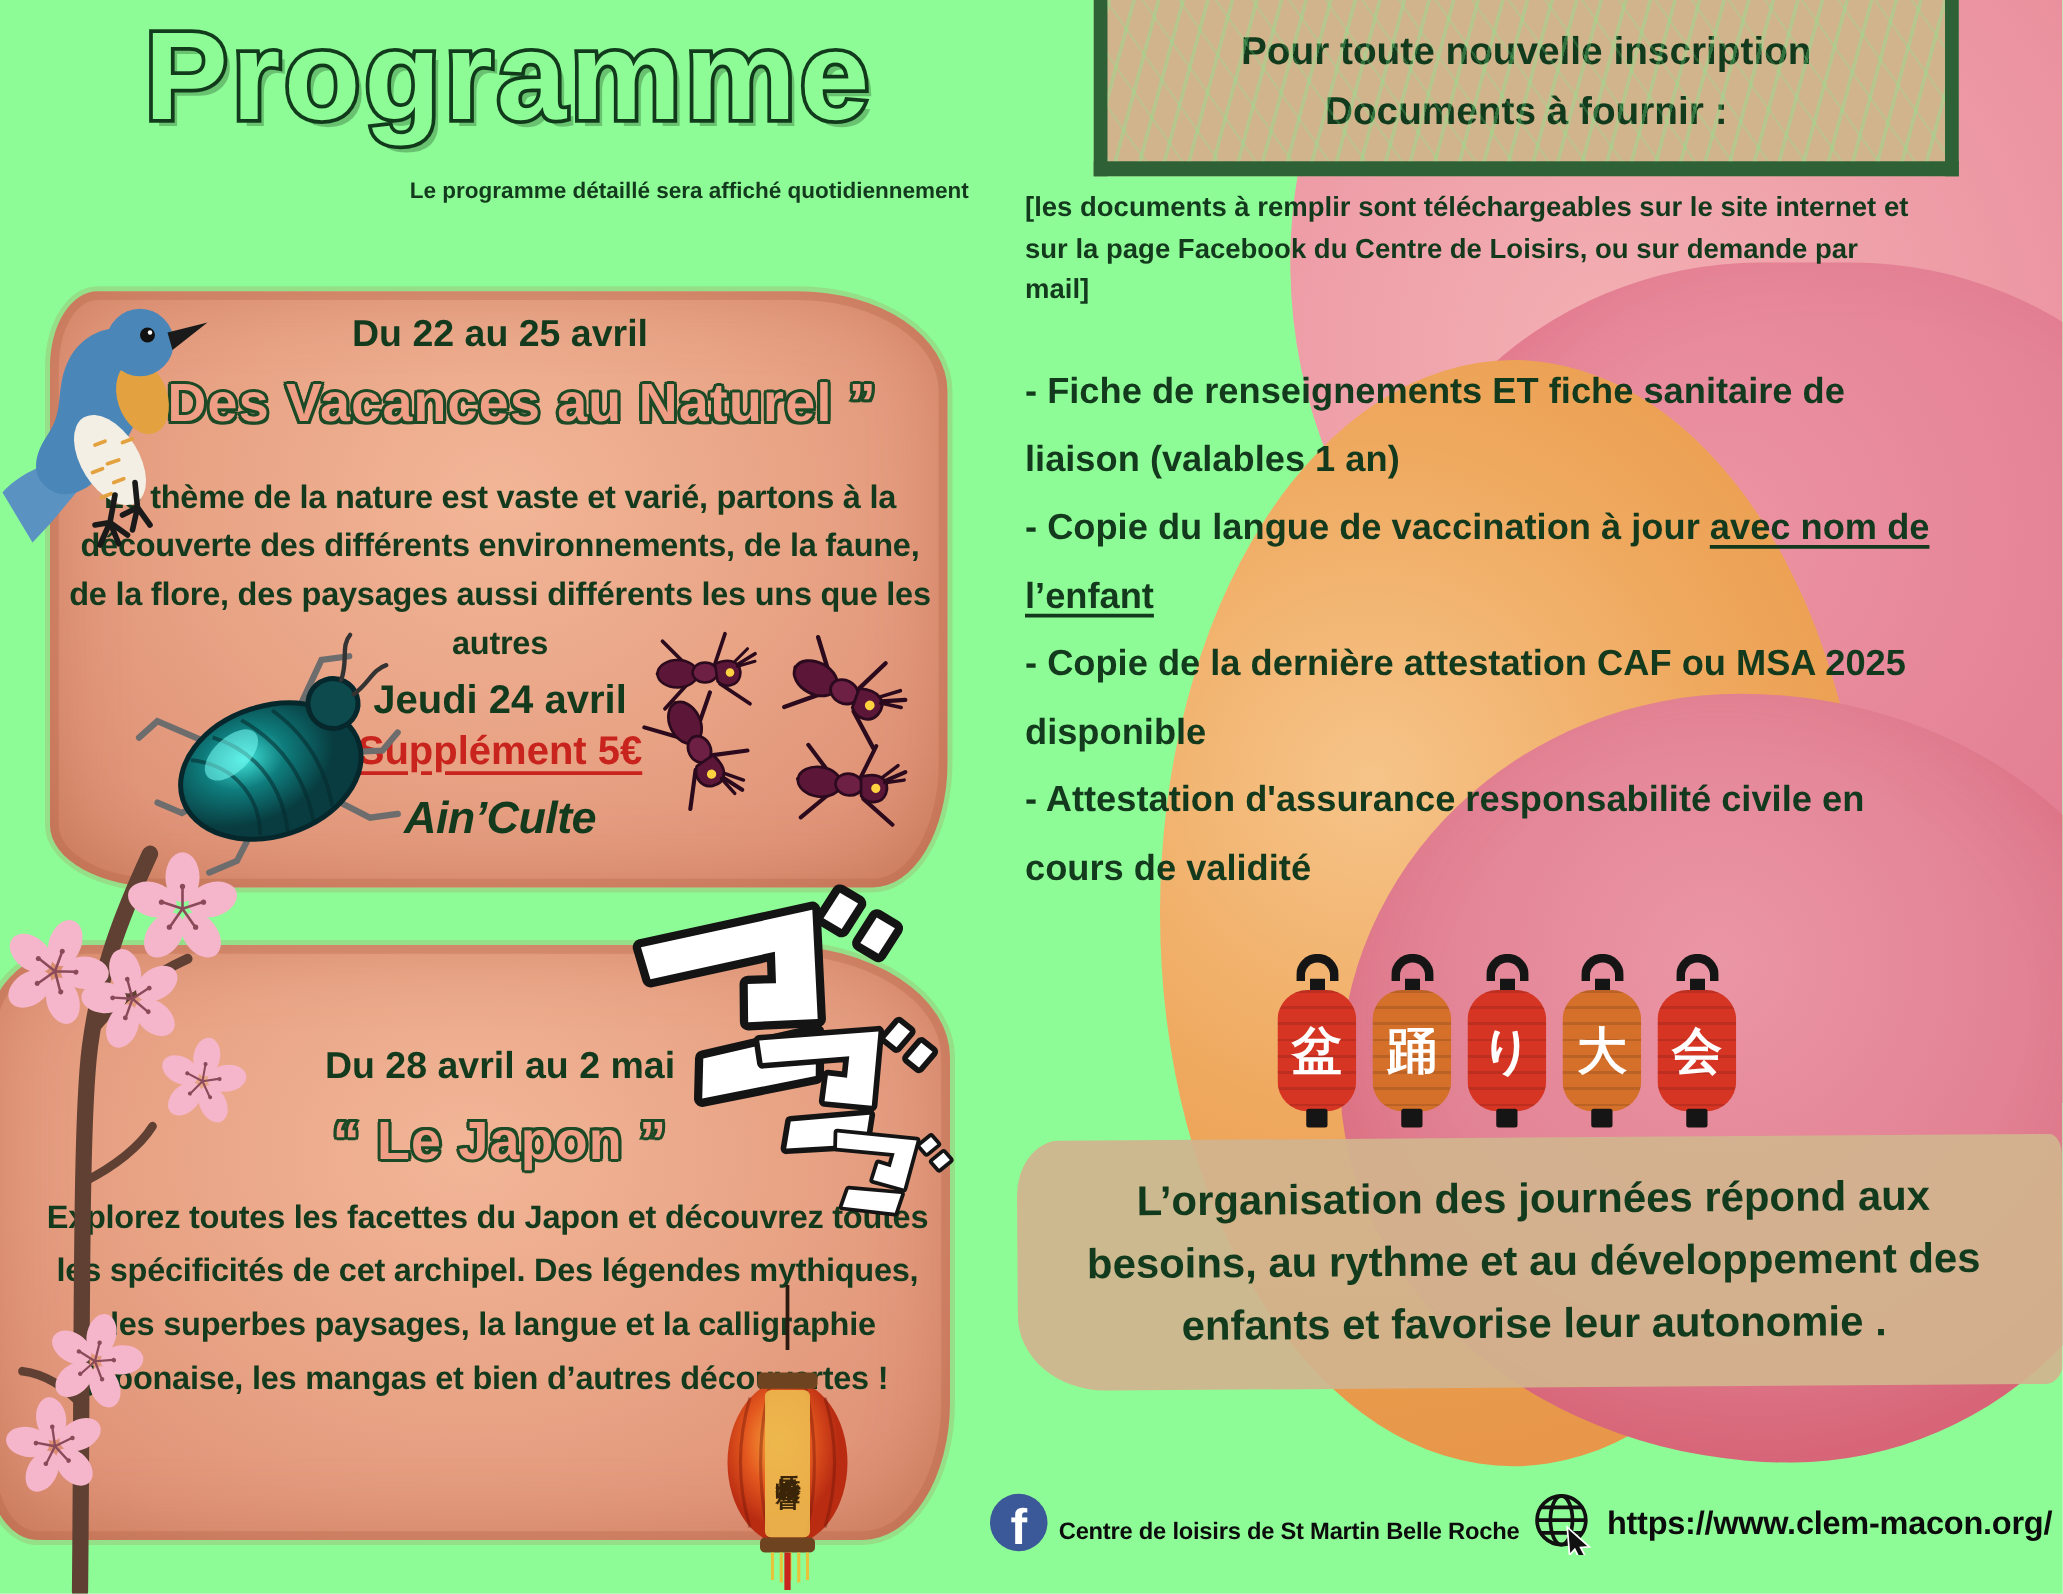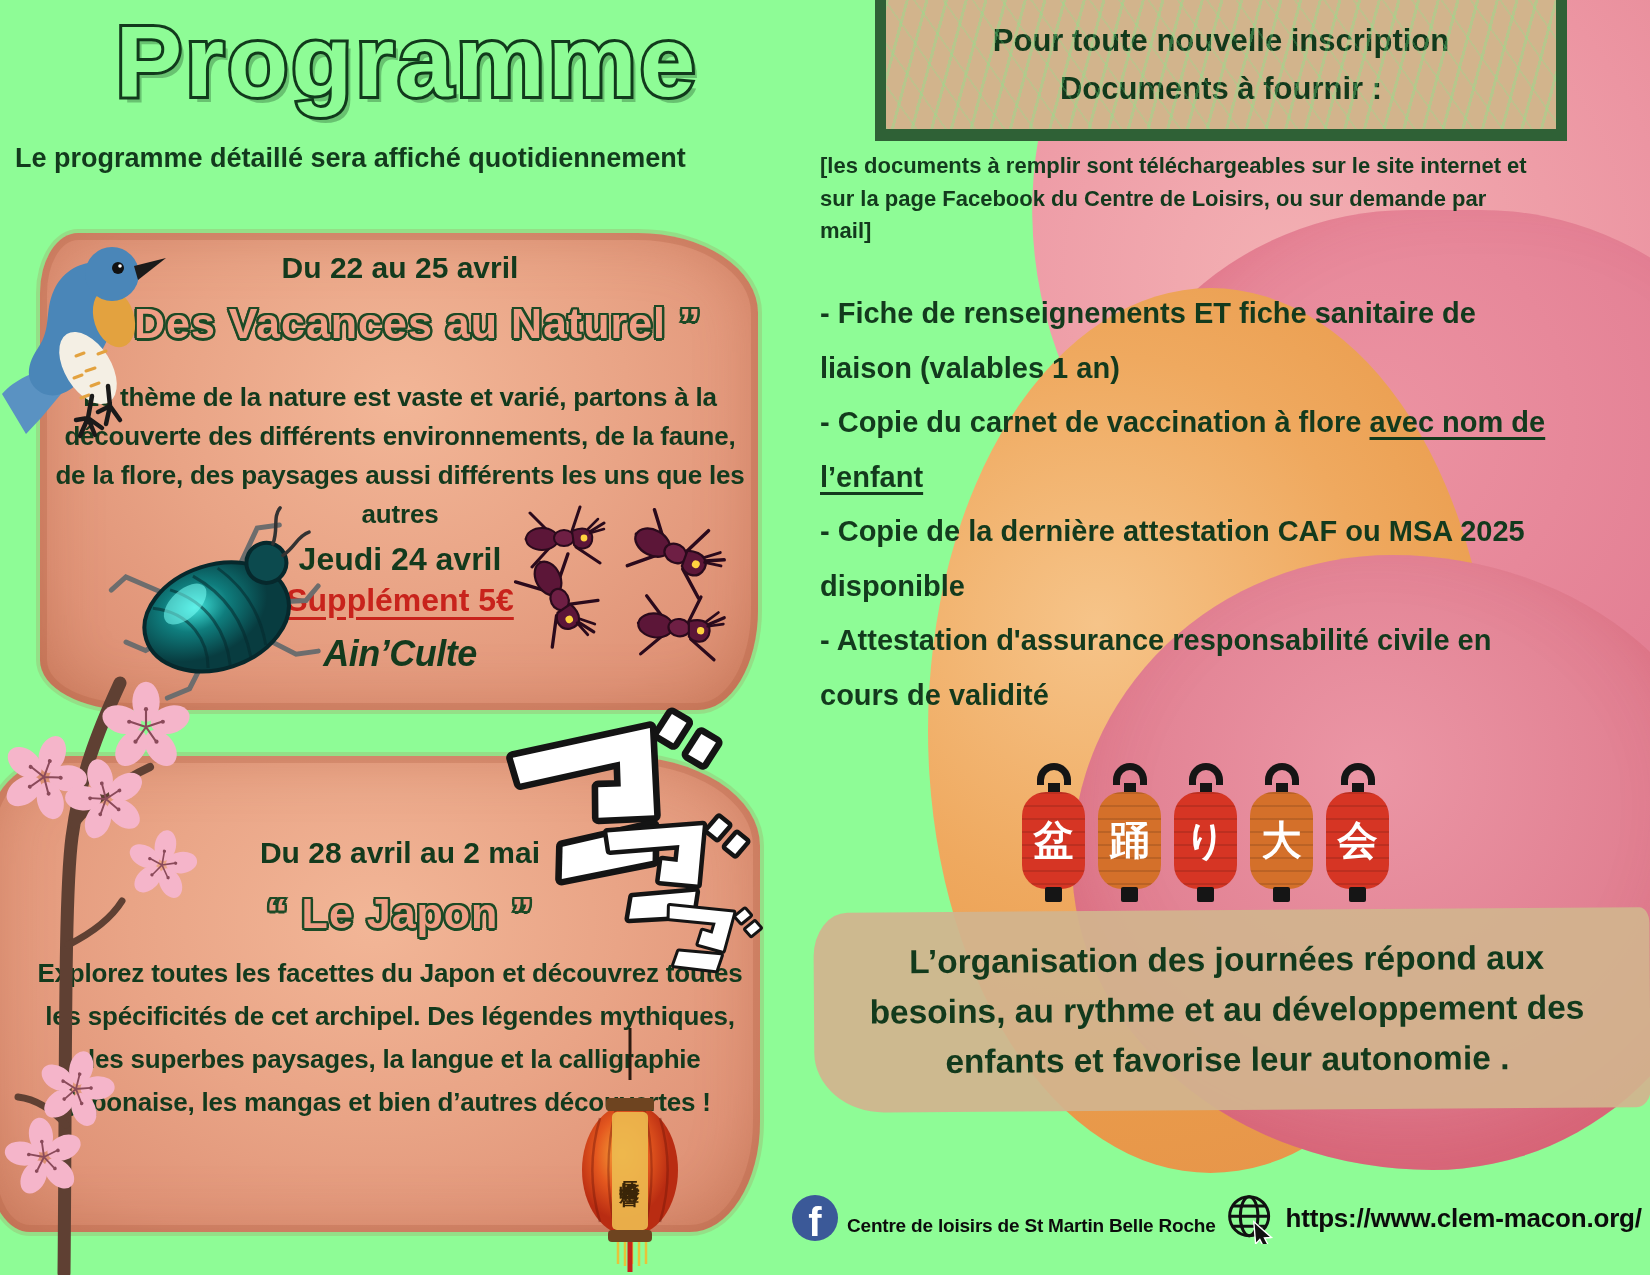--- a/index.html
+++ b/index.html
@@ -18,22 +18,22 @@
     background:radial-gradient(circle at 30% 38%,#f6c489 0%,#efa95f 40%,#e99a4a 70%,#e5924b 100%);}
   .wc-pink-c{left:1072px;top:555px;width:668px;height:615px;border-radius:48% 52% 46% 54%/50% 48% 52% 50%;
     background:radial-gradient(circle at 45% 35%,#eb96a5,#e07e90 55%,#da7184);
     box-shadow:inset -20px -50px 90px rgba(200,50,70,.3);}
 
   
   .title-programme{position:absolute;left:12px;top:4px;width:790px;text-align:center;z-index:2;
     font-size:100px;letter-spacing:3px;color:#8efc96;
     -webkit-text-stroke:6px #123a1c;paint-order:stroke fill;
     text-shadow:5px 6px 0 rgba(18,58,28,.30);}
-  .intro{position:absolute;left:15px;top:140px;width:760px;text-align:left;z-index:2;
-    font-size:27px;line-height:1.35;}
+  .intro{position:absolute;left:15px;top:140px;width:760px;text-align:right;z-index:2;
+    font-size:18px;line-height:1.35;}
 
   .blob{position:absolute;z-index:1;
     background:radial-gradient(ellipse at 50% 35%,#f2b697 0%,#e9a486 45%,#e09478 78%,#d28466 100%);
     box-shadow:inset 0 0 0 7px rgba(176,92,64,.28),inset 0 0 60px rgba(176,92,64,.38),0 0 0 4px rgba(176,92,64,.18);}
   .blob1{left:40px;top:233px;width:718px;height:477px;border-radius:38px 120px 60px 90px/60px 80px 100px 50px;}
   .blob2{left:-10px;top:756px;width:770px;height:476px;border-radius:80px 140px 70px 40px/70px 90px 110px 60px;}
 
   .bubble{font-size:43px;letter-spacing:1px;color:#ef9e85;
     -webkit-text-stroke:3.5px #1c4a26;paint-order:stroke fill;
     text-shadow:2.5px 0 0 #1c4a26,-2.5px 0 0 #1c4a26,0 2.5px 0 #1c4a26,0 -2.5px 0 #1c4a26,
@@ -263,21 +263,21 @@
 
   <div class="doc-header">
     <div>Pour toute nouvelle inscription</div>
     <div>Documents à fournir :</div>
   </div>
 
   <div class="note">[les documents à remplir sont téléchargeables sur le site internet et sur la page Facebook du Centre de Loisirs, ou sur demande par mail]</div>
 
   <div class="docs">
     <div><span>- Fiche de renseignements ET fiche sanitaire de liaison (valables 1 an)</span><span class="u"></span></div>
-    <div><span>- Copie du carnet de vaccination à flore </span><span class="u">avec nom de l’enfant</span></div>
+    <div><span>- Copie du langue de vaccination à jour </span><span class="u">avec nom de l’enfant</span></div>
     <div><span>- Copie de la dernière attestation CAF ou MSA 2025 disponible</span><span class="u"></span></div>
     <div><span>- Attestation d'assurance responsabilité civile en cours de validité</span><span class="u"></span></div>
   </div>
 
   <div class="lantern-row">
     <div class="fl">
         <div class="fl-arc"></div>
         <div class="fl-stub"></div>
         <div class="fl-body">盆</div>
         <div class="fl-base"></div>

